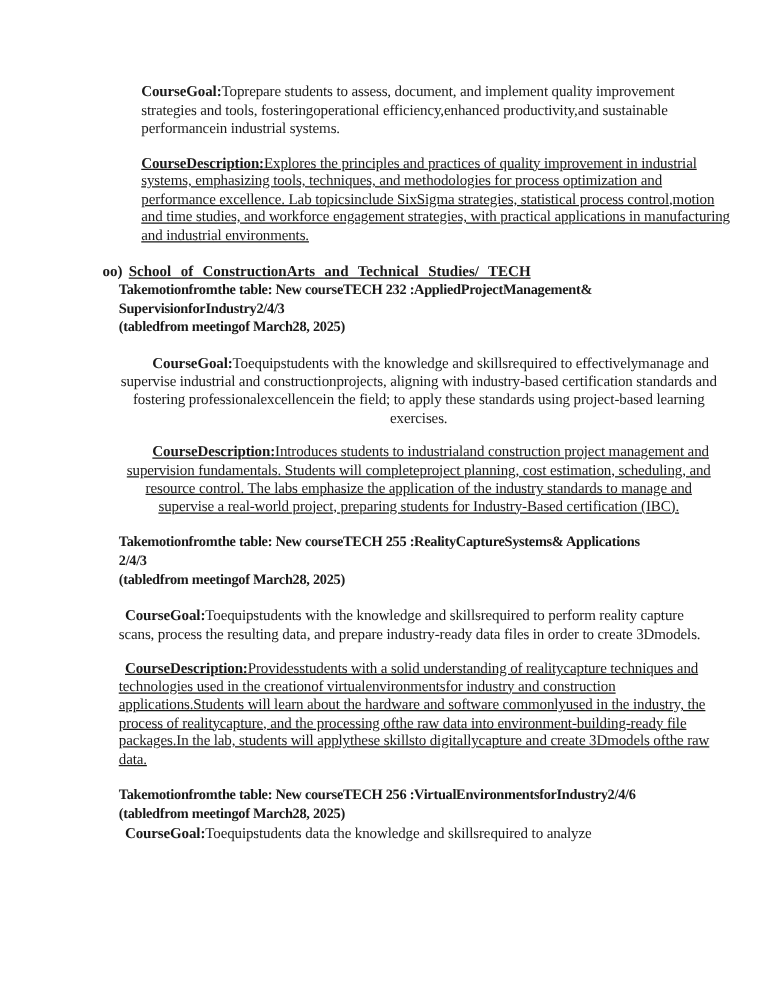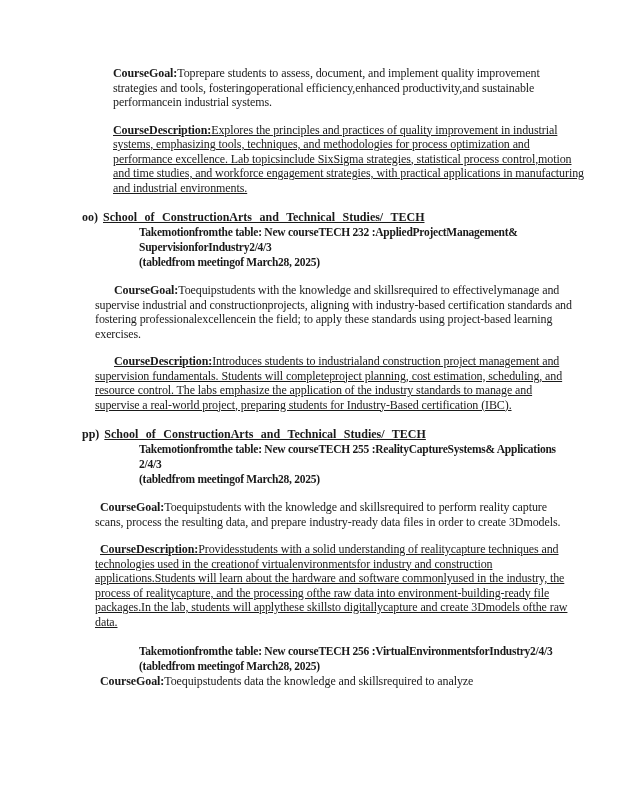--- a/index.html
+++ b/index.html
@@ -35,24 +35,23 @@
   .item-heading{
     text-decoration:underline;
     word-spacing:4.5px;
   }
   .boldline{
     font-weight:bold;
     font-size:11.5px;
     line-height:15px;
     letter-spacing:-0.25px;
     white-space:pre-line;
-    margin-left:44px;
   }
   .item .para{margin-top:13px;text-indent:5px;width:480px;}
-  .item.first-item .para{text-indent:19px;}
+  .item.first-item .para{text-indent:19px;text-align:center;}
   .item .para.tight{margin-top:0;}
 </style>
 </head>
 <body>
 
 <div class="page">
 
   <div class="intro">
     <p class="para"><span class="lbl">CourseGoal:</span><span>Toprepare students to assess, document, and implement quality improvement strategies and tools, fosteringoperational efficiency,enhanced productivity,and sustainable performancein industrial systems.</span></p>
     <p class="para"><span class="lbl">CourseDescription:</span><span>Explores the principles and practices of quality improvement in industrial systems, emphasizing tools, techniques, and methodologies for process optimization and performance excellence. Lab topicsinclude SixSigma strategies, statistical process control,motion and time studies, and workforce engagement strategies, with practical applications in manufacturing and industrial environments.</span></p>
@@ -61,27 +60,26 @@
   <div class="item first-item">
     <div class="item-head"><span class="item-label">oo)</span><span class="item-heading">School of ConstructionArts and Technical Studies/ TECH</span></div>
     <div class="boldline">Takemotionfromthe table: New courseTECH 232 :AppliedProjectManagement&amp;
 SupervisionforIndustry2/4/3</div>
     <div class="boldline">(tabledfrom meetingof March28, 2025)</div>
     <p class="para"><span class="lbl">CourseGoal:</span><span>Toequipstudents with the knowledge and skillsrequired to effectivelymanage and supervise industrial and constructionprojects, aligning with industry-based certification standards and fostering professionalexcellencein the field; to apply these standards using project-based learning exercises.</span></p>
     <p class="para"><span class="lbl">CourseDescription:</span><span>Introduces students to industrialand construction project management and supervision fundamentals. Students will completeproject planning, cost estimation, scheduling, and resource control. The labs emphasize the application of the industry standards to manage and supervise a real-world project, preparing students for Industry-Based certification (IBC).</span></p>
   </div>
 
   <div class="item">
-    <div class="item-head"><span class="item-label">pp)</span><span class="item-heading">School of ConstructionArts and Technical Studies/ TECH</span></div>
     <div class="boldline">Takemotionfromthe table: New courseTECH 255 :RealityCaptureSystems&amp; Applications
 2/4/3</div>
     <div class="boldline">(tabledfrom meetingof March28, 2025)</div>
     <p class="para"><span class="lbl">CourseGoal:</span><span>Toequipstudents with the knowledge and skillsrequired to perform reality capture scans, process the resulting data, and prepare industry-ready data files in order to create 3Dmodels.</span></p>
     <p class="para"><span class="lbl">CourseDescription:</span><span>Providesstudents with a solid understanding of realitycapture techniques and technologies used in the creationof virtualenvironmentsfor industry and construction applications.Students will learn about the hardware and software commonlyused in the industry, the process of realitycapture, and the processing ofthe raw data into environment-building-ready file packages.In the lab, students will applythese skillsto digitallycapture and create 3Dmodels ofthe raw data.</span></p>
   </div>
 
   <div class="item">
-    <div class="boldline">Takemotionfromthe table: New courseTECH 256 :VirtualEnvironmentsforIndustry2/4/3</div>
+    <div class="boldline">Takemotionfromthe table: New courseTECH 256 :VirtualEnvironmentsforIndustry2/4/6</div>
     <div class="boldline">(tabledfrom meetingof March28, 2025)</div>
     <p class="para tight"><span class="lbl">CourseGoal:</span><span>Toequipstudents data the knowledge and skillsrequired to analyze</span></p>
   </div>
 
 </div>
 
 </body></html>

